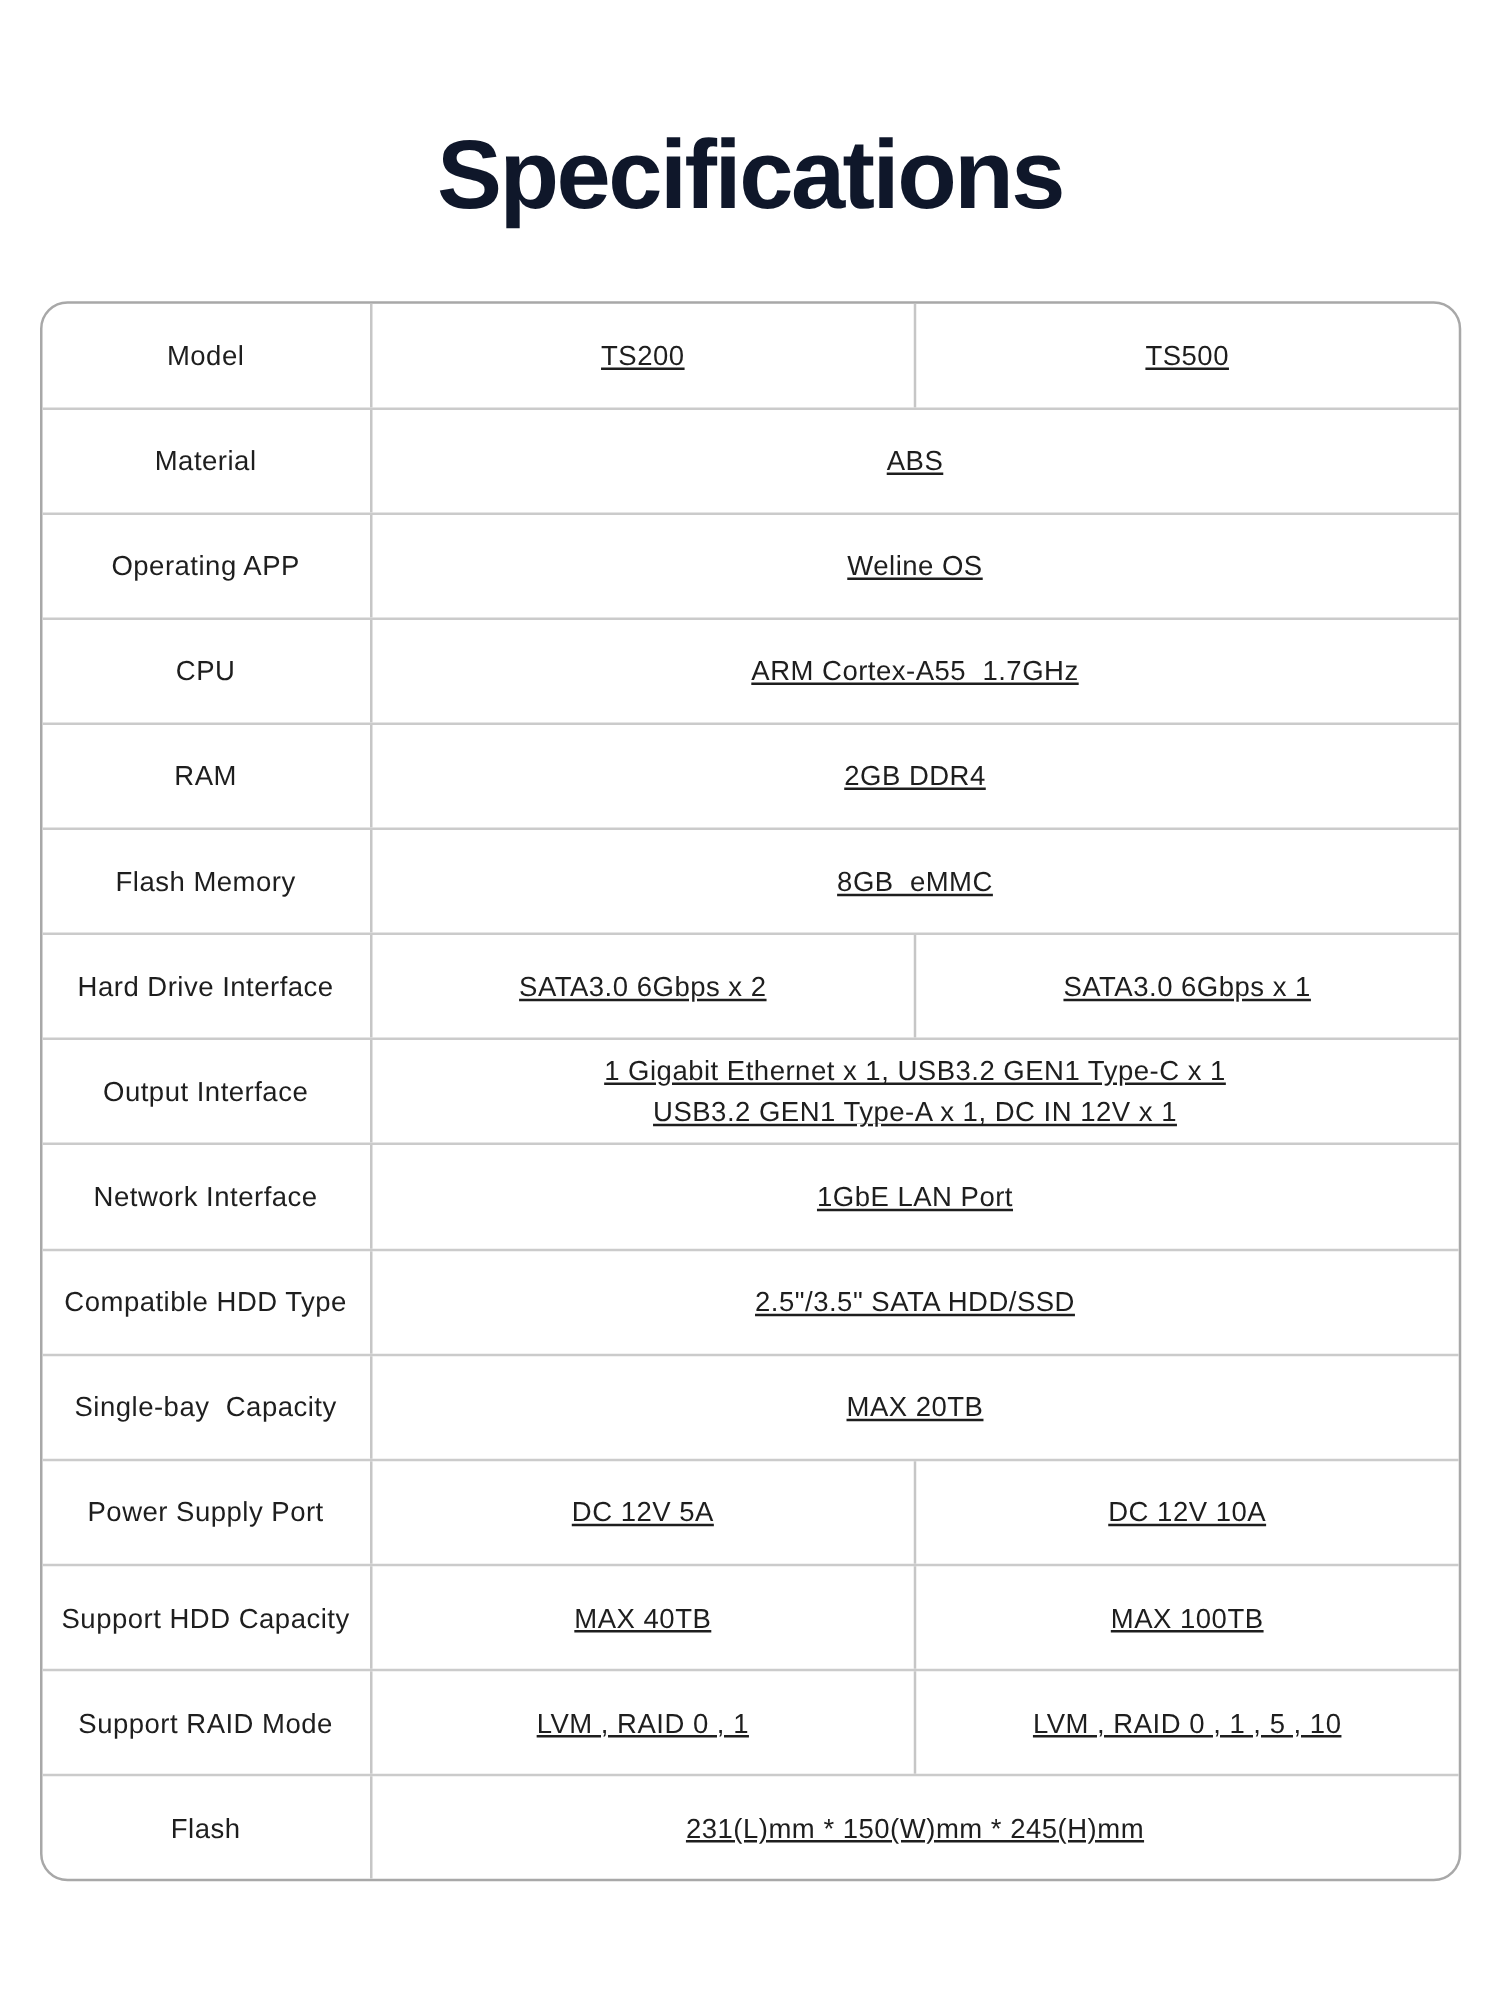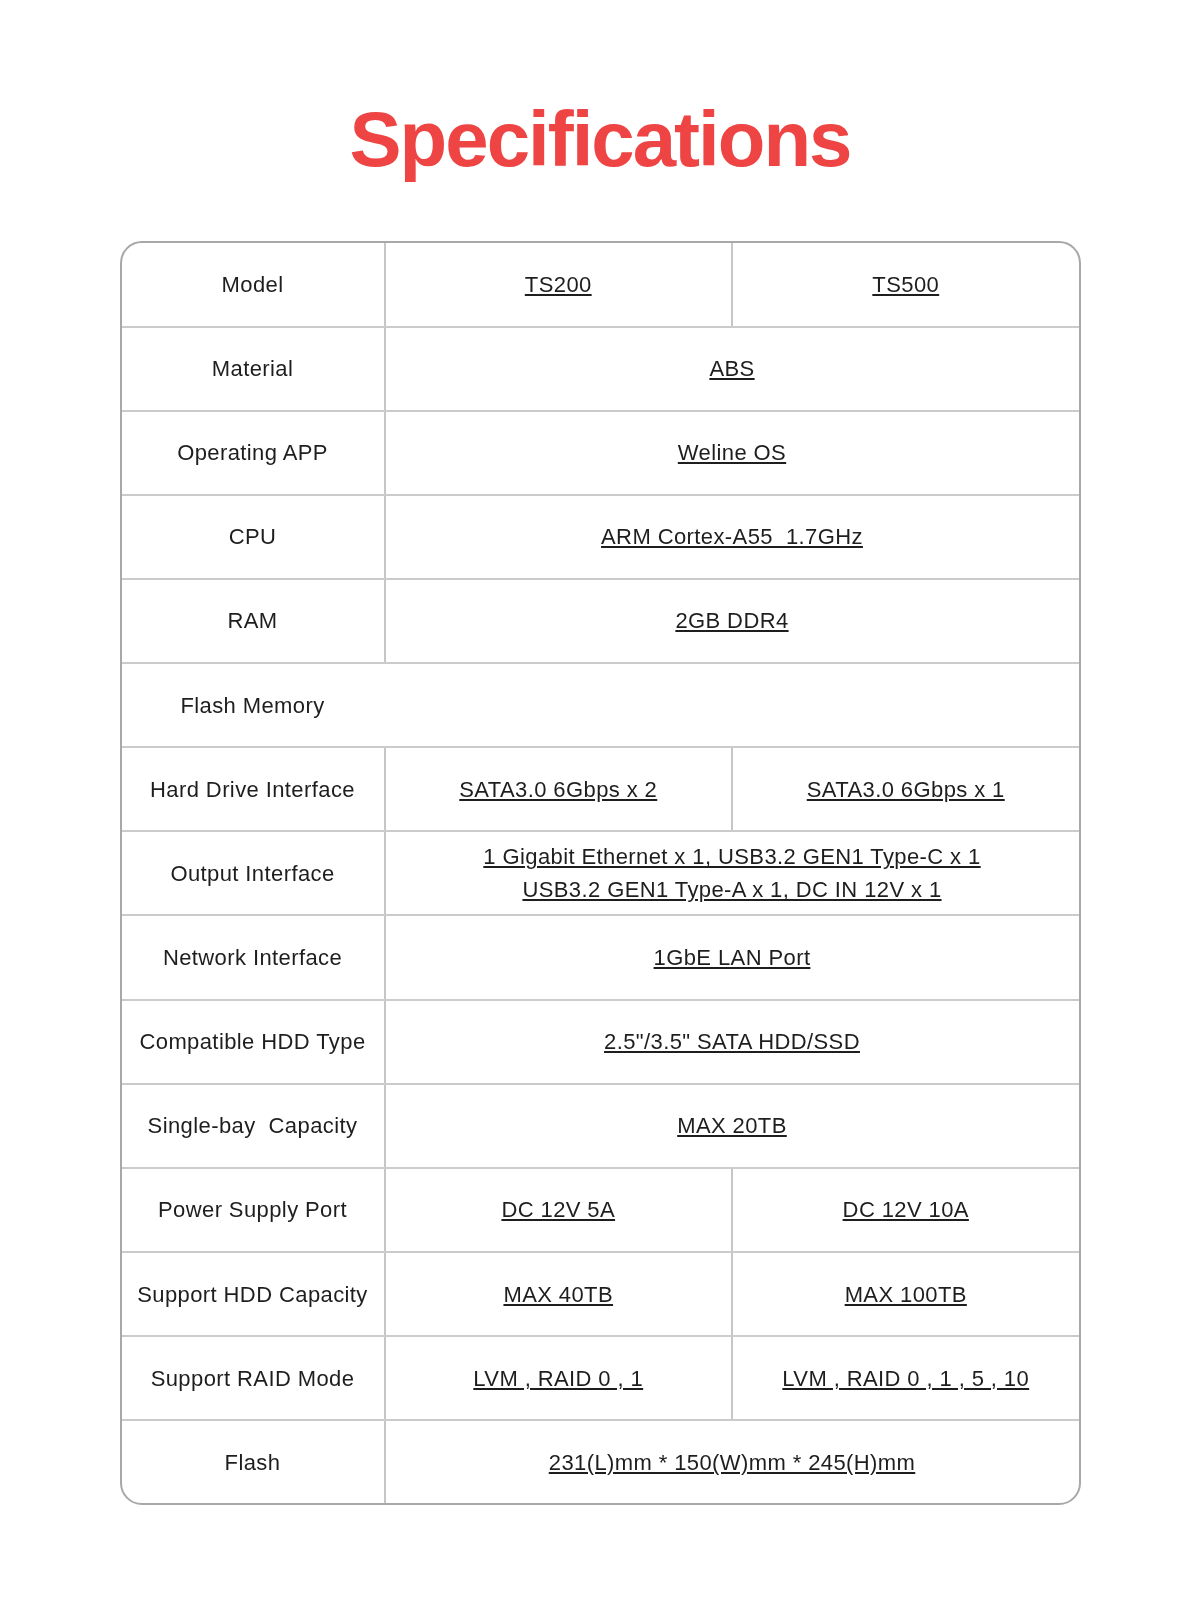--- a/index.html
+++ b/index.html
@@ -17,25 +17,25 @@
     background: #ffffff;
     overflow: hidden;
   }
   .title {
     margin: 0;
     padding-top: 96px;
     text-align: center;
     font-size: 78px;
     font-weight: 700;
     letter-spacing: -2px;
-    color: #ef4444;
+    color: #0f172a;
     line-height: 1.12;
   }
   .spec-table {
-    width: 961px;
+    width: 1137px;
     height: 1264px;
     margin: 58px auto 0;
     border: 2px solid #a8a8a8;
     border-radius: 22px;
     background: #ffffff;
     overflow: hidden;
     display: flex;
     flex-direction: column;
   }
   .row {
@@ -90,20 +90,21 @@
       <div class="row">
         <div class="cell label-cell">CPU</div>
         <div class="cell value-cell">ARM Cortex-A55  1.7GHz</div>
       </div>
       <div class="row">
         <div class="cell label-cell">RAM</div>
         <div class="cell value-cell">2GB DDR4</div>
       </div>
       <div class="row">
         <div class="cell label-cell">Flash Memory</div>
+        <div class="cell value-cell">8GB  eMMC</div>
       </div>
       <div class="row">
         <div class="cell label-cell">Hard Drive Interface</div>
         <div class="cell value-cell">SATA3.0 6Gbps x 2</div>
         <div class="cell value-cell">SATA3.0 6Gbps x 1</div>
       </div>
       <div class="row">
         <div class="cell label-cell">Output Interface</div>
         <div class="cell value-cell">1 Gigabit Ethernet x 1, USB3.2 GEN1 Type-C x 1
 USB3.2 GEN1 Type-A x 1, DC IN 12V x 1</div>

